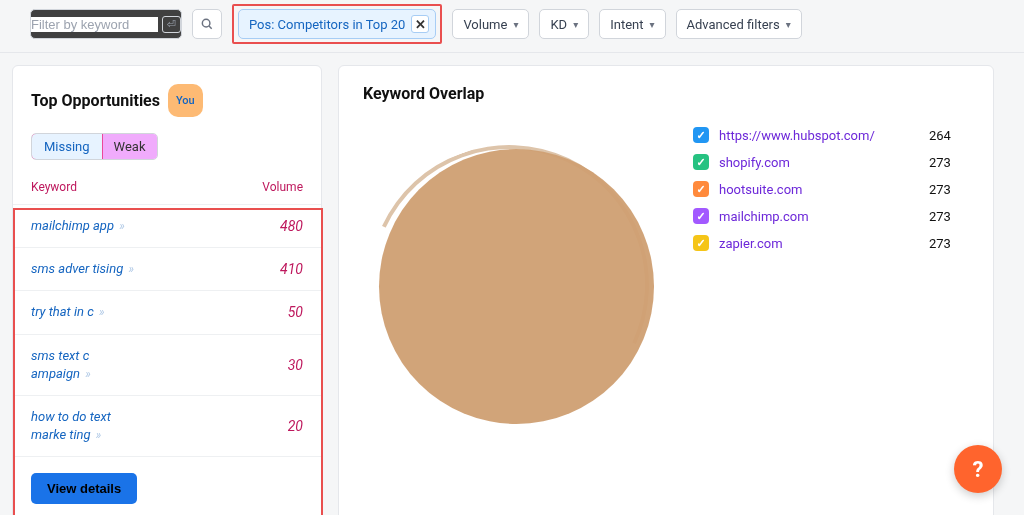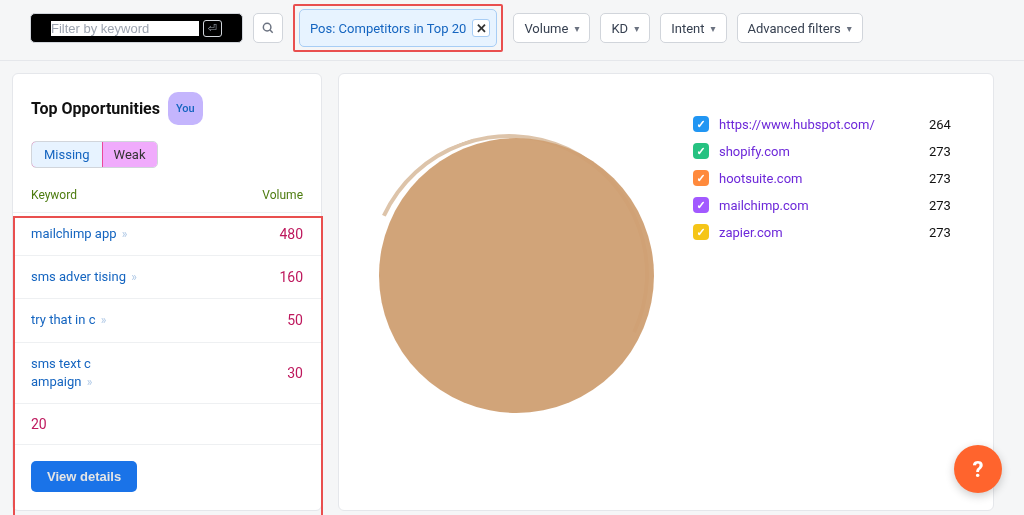--- a/index.html
+++ b/index.html
@@ -18,25 +18,25 @@
     gap: 10px;
     padding: 4px 30px 8px 30px;
     background: #f5f6f7;
     border-bottom: 1px solid #e5e7eb;
   }
   .filter-input-wrap {
     position: relative;
     display: flex;
     align-items: center;
     border: 1px solid #d1d5db;
-    background: #000000;
+    background: #404040;
     border-radius: 5px;
     height: 30px;
-    padding: 0 20px;
-    width: 213px;
+    padding: 0 0;
+    width: 152px;
   }
   .filter-input {
     border: none;
     outline: none;
     width: 100%;
     font-size: 13px;
     color: #333;
   }
   .filter-input::placeholder { color: #9ca3af; }
   .kbd-icon {
@@ -66,21 +66,21 @@
     border-radius: 2px;
     pointer-events: none;
   }
   .chip {
     display: flex; align-items: center;
     gap: 6px;
     background: #e7f3ff;
     border: 1px solid #a7cdf5;
     color: #1565c0;
     border-radius: 5px;
-    height: 38px;
+    height: 30px;
     padding: 0 6px 0 10px;
     font-size: 13px;
   }
   .chip-close {
     background: #fff;
     color: #333;
     border: 1px solid #a7cdf5;
     border-radius: 3px;
     width: 18px; height: 18px;
     display: flex; align-items: center; justify-content: center;
@@ -130,21 +130,21 @@
   .card h3 {
     font-size: 16px;
     font-weight: 700;
     color: #111;
     padding: 0 18px;
     display: flex;
     align-items: center;
     gap: 8px;
   }
   .you-pill {
-    background: #c4b5fd;
+    background: #fdba74;
     color: #1565c0;
     font-size: 11px;
     font-weight: 500;
     padding: 10px 8px;
     border-radius: 10px;
   }
   .toggle {
     margin: 16px 18px 0 18px;
     display: inline-flex;
     border: 1px solid #d1d5db;
@@ -173,49 +173,50 @@
     height: 322px;
     pointer-events: none;
   }
   .row-head, .row {
     display: flex;
     justify-content: space-between;
     padding: 10px 18px;
     align-items: center;
   }
   .row-head {
-    color: #4d7c0f;
+    color: #be185d;
     font-size: 12px;
     border-bottom: 1px solid #eef0f2;
     margin-top: 10px;
     text-align: center;
   }
   .row {
     border-bottom: 1px solid #eef0f2;
     padding: 12px 18px;
+    font-style: italic;
   }
   .kw {
     color: #1565c0;
     font-size: 13px;
     max-width: 110px;
     line-height: 1.4;
   }
   .kw .arr {
     color: #b0c9e6;
     font-size: 12px;
     margin-left: 2px;
   }
   .vol {
     font-size: 14px;
     color: #be185d;
   }
   .view-btn {
     margin: 16px 18px 0 18px;
     background: #1a73e8;
-    color: #e5e5e5;
+    color: #000000;
     border: none;
     border-radius: 5px;
     padding: 8px 16px;
     font-size: 13px;
     font-weight: 600;
   }
   .overlap-body {
     display: flex;
     gap: 30px;
     margin-top: 24px;
@@ -346,39 +347,41 @@
       <span>Volume</span>
     </div>
 
     <div id="opp-rows">
         <div class="row">
           <a class="kw">mailchimp app <span class="arr">»</span></a>
           <span class="vol">480</span>
         </div>
         <div class="row">
           <a class="kw">sms adver tising <span class="arr">»</span></a>
-          <span class="vol">160</span>
+          <span class="vol">410</span>
         </div>
         <div class="row">
           <a class="kw">try that in c <span class="arr">»</span></a>
           <span class="vol">50</span>
         </div>
         <div class="row">
           <a class="kw">sms text c ampaign <span class="arr">»</span></a>
           <span class="vol">30</span>
         </div>
         <div class="row">
+          <a class="kw">how to do text marke ting <span class="arr">»</span></a>
           <span class="vol">20</span>
         </div>
       </div>
 
     <button class="view-btn">View details</button>
   </div>
 
   <div class="card right">
+    <h3 style="padding:0;">Keyword Overlap</h3>
     <div class="overlap-body">
       <div class="venn-wrap">
         <div class="venn-arc"></div>
         <div class="venn-circle"></div>
       </div>
       <div class="legend" id="legend">
           <div class="legend-row">
             <span class="chk" style="background:#2196f3">✓</span>
             <span class="legend-label">https://www.hubspot.com/</span>
             <span class="legend-val">264</span>

